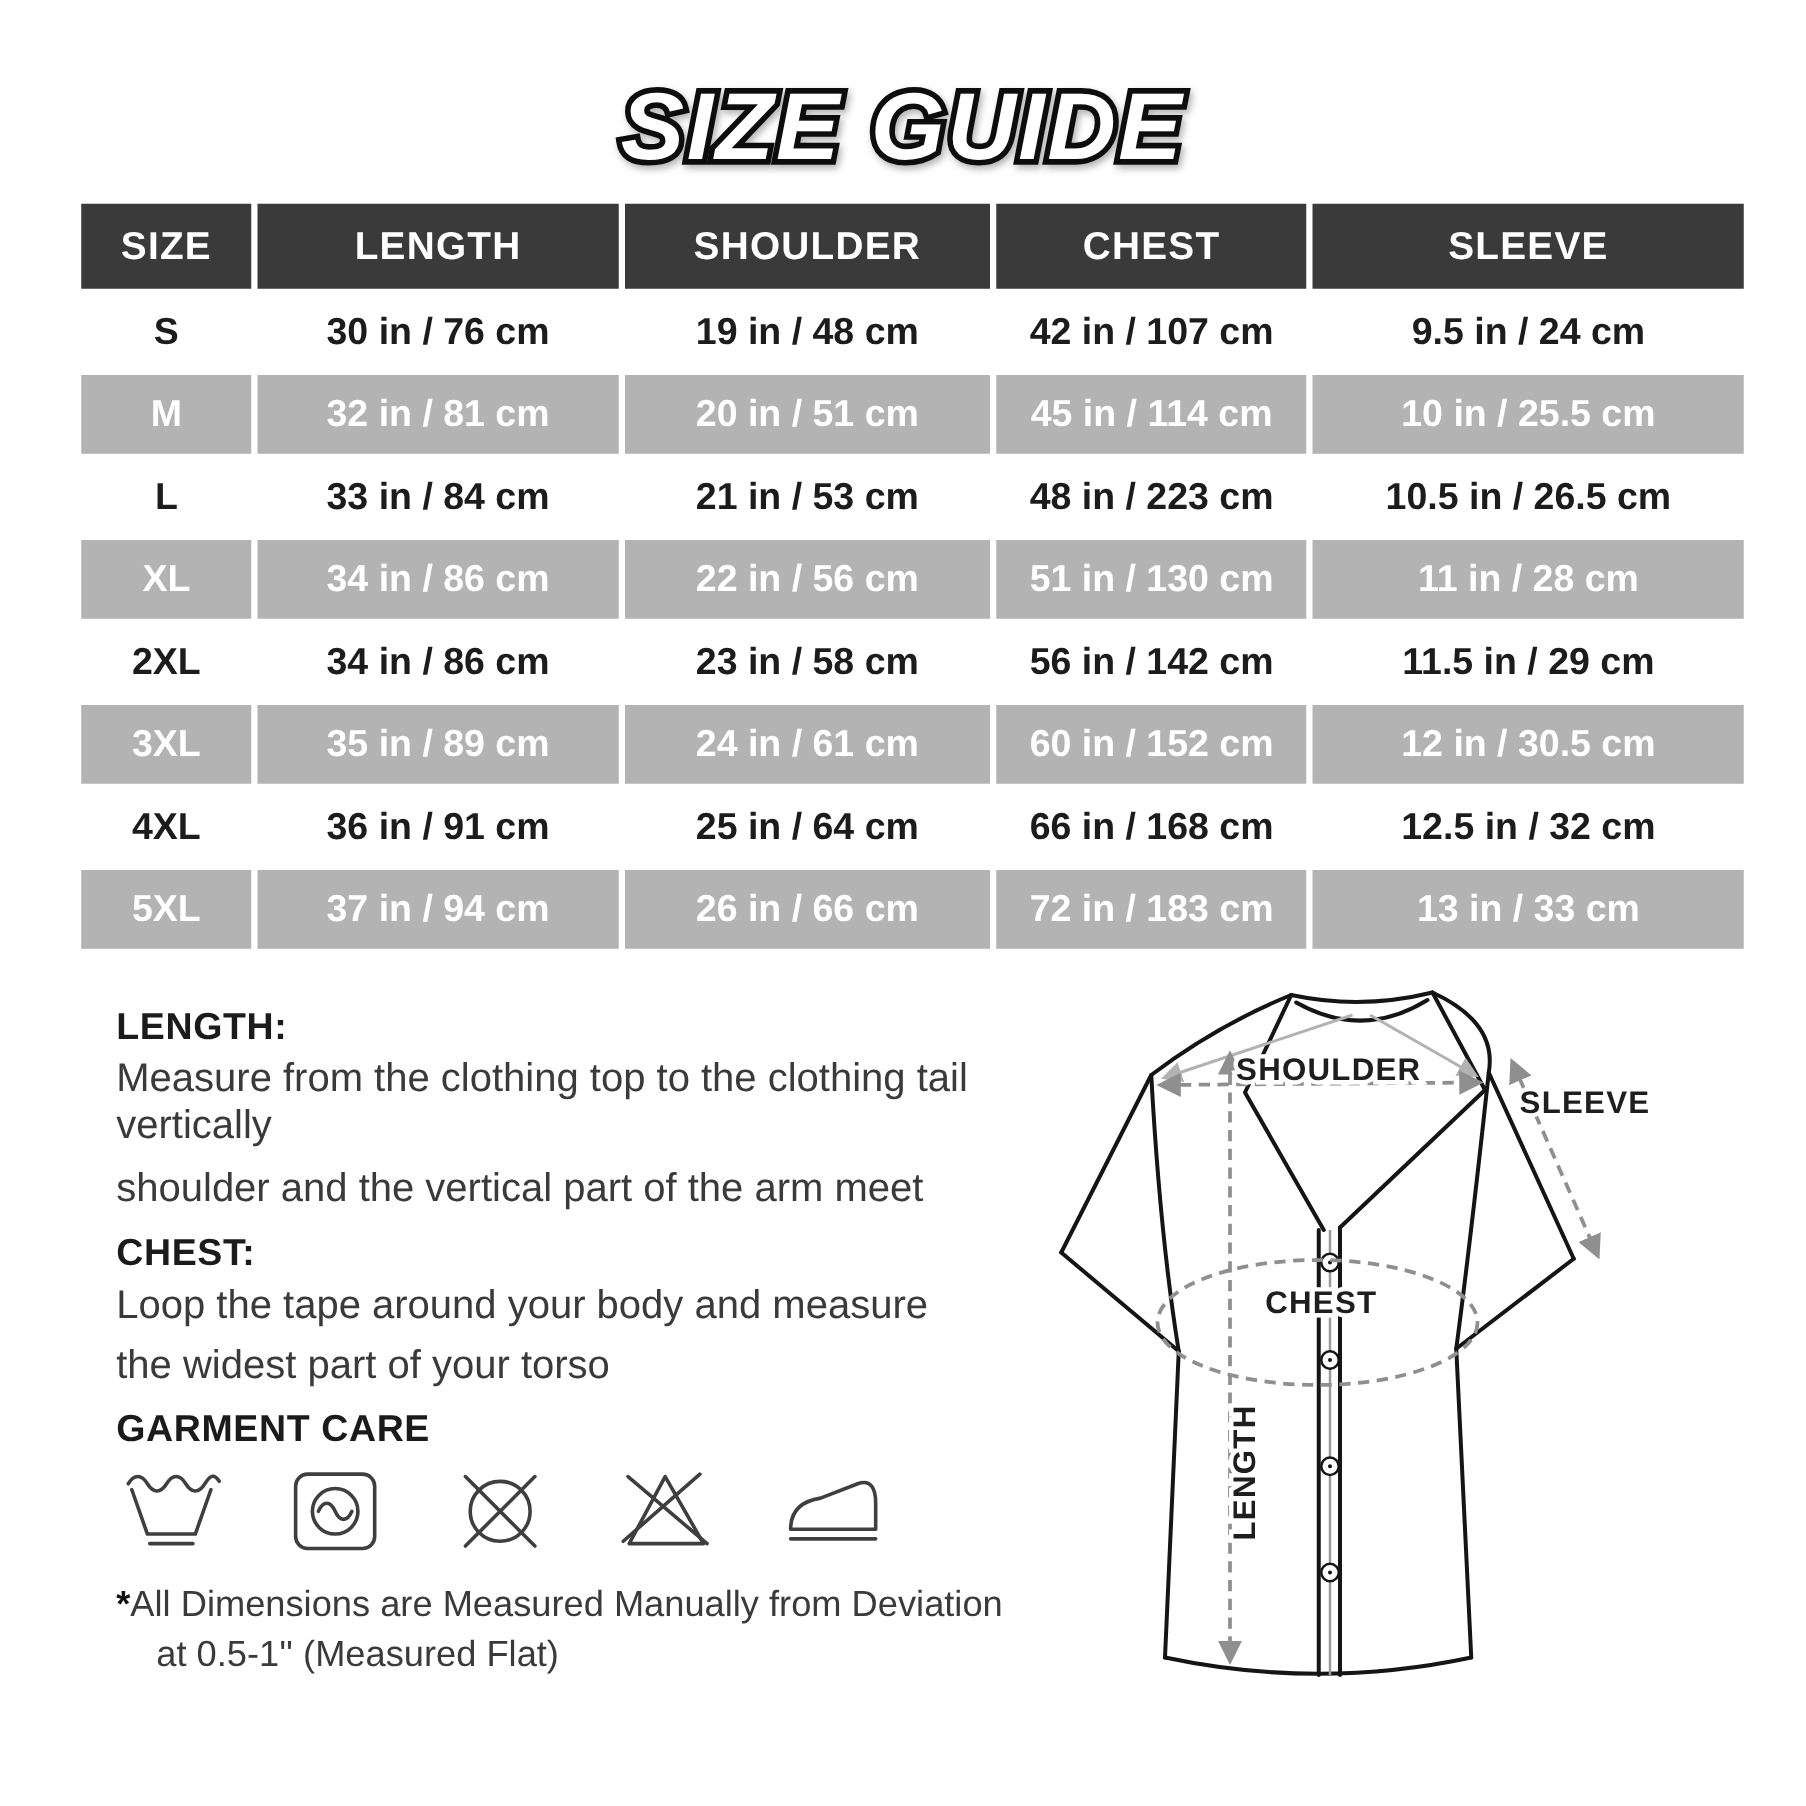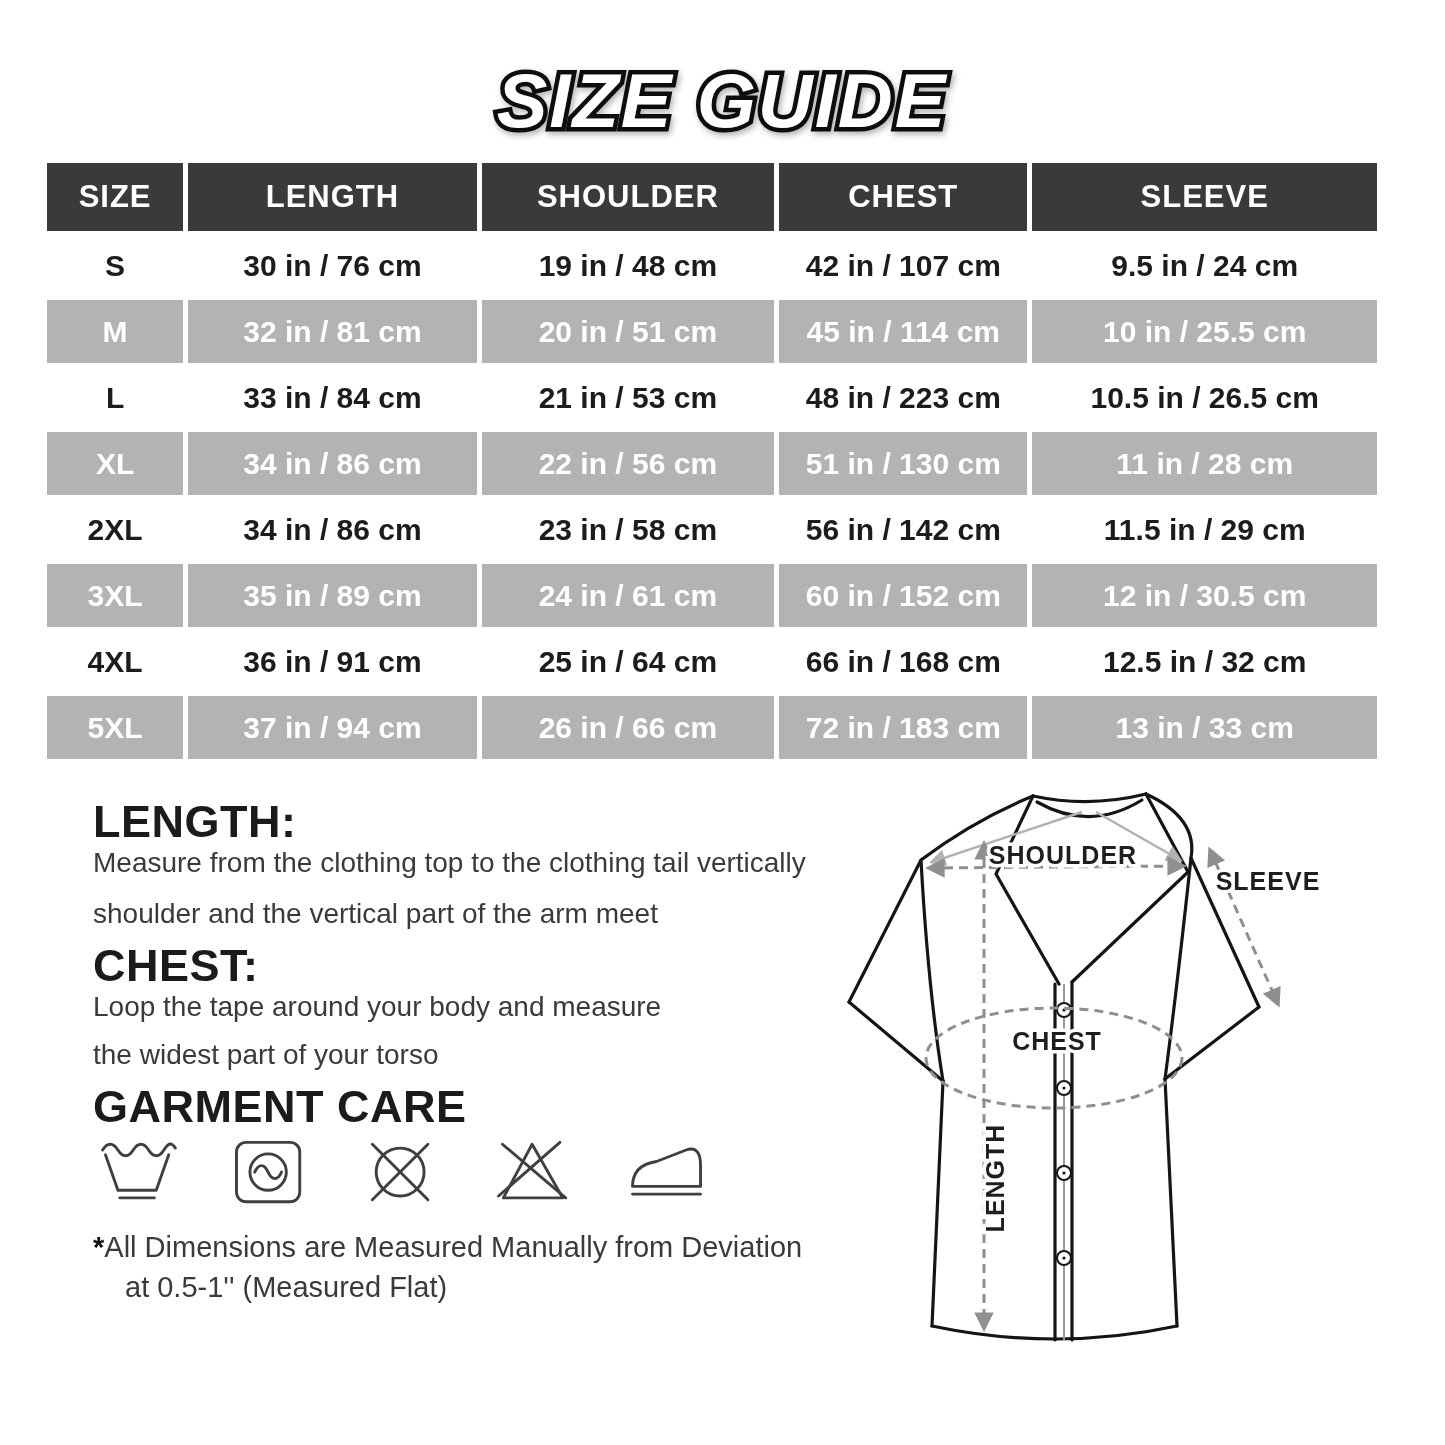--- a/index.html
+++ b/index.html
@@ -6,33 +6,33 @@
   body{width:1445px;height:1445px;position:relative;font-family:"Liberation Sans",sans-serif;overflow:hidden;}
 
   
   .title-wrap{position:absolute;left:0;top:35px;width:1341px;height:130px;text-align:left;}
   .title-wrap svg{filter:drop-shadow(2px 3px 3px rgba(0,0,0,0.30));}
   .title-text{font-family:"Liberation Sans",sans-serif;font-weight:bold;font-style:italic;
     font-size:76px;letter-spacing:2px;fill:#ffffff;stroke:#0d0d0d;stroke-width:9px;
     paint-order:stroke fill;}
 
   
-  .size-table{position:absolute;left:42px;top:160px;width:1340px;
+  .size-table{position:absolute;left:60px;top:160px;width:1340px;
     border-collapse:separate;border-spacing:5px 3px;table-layout:fixed;}
   .size-table th{background:#3a3a3a;color:#ffffff;font-size:31px;font-weight:bold;
     height:66px;letter-spacing:1px;text-align:center;vertical-align:middle;}
   .size-table td{font-size:30px;font-weight:bold;height:61px;text-align:center;
     vertical-align:middle;color:#1c1c1c;background:#ffffff;}
   .size-table tr.alt td{background:#b3b3b3;color:#ffffff;}
 
   
   .info{position:absolute;left:93px;top:802px;width:800px;}
   .info .section{margin:0 0 14px 0;}
-  .info h3{font-size:45px;line-height:40px;margin:0;color:#1b1b1b;font-weight:bold;letter-spacing:0.5px;}
-  .info p{font-size:28px;line-height:37px;margin:2px 0 0 0;color:#3a3a3a;}
+  .info h3{font-size:30px;line-height:40px;margin:0;color:#1b1b1b;font-weight:bold;letter-spacing:0.5px;}
+  .info p{font-size:32px;line-height:37px;margin:2px 0 0 0;color:#3a3a3a;}
 
   .care-icons{display:flex;gap:40px;margin-top:6px;align-items:center;}
   .care-icons svg{stroke:#3f3f3f;fill:none;stroke-width:3;stroke-linecap:round;stroke-linejoin:round;}
 
   .disclaimer{margin-top:12px;font-size:29px;line-height:40px;color:#3a3a3a;}
   .disclaimer .ast{font-weight:bold;color:#111;}
   .disclaimer .line2{padding-left:32px;}
 
   
   .shirt-wrap{position:absolute;left:826px;top:778px;width:620px;height:600px;}

